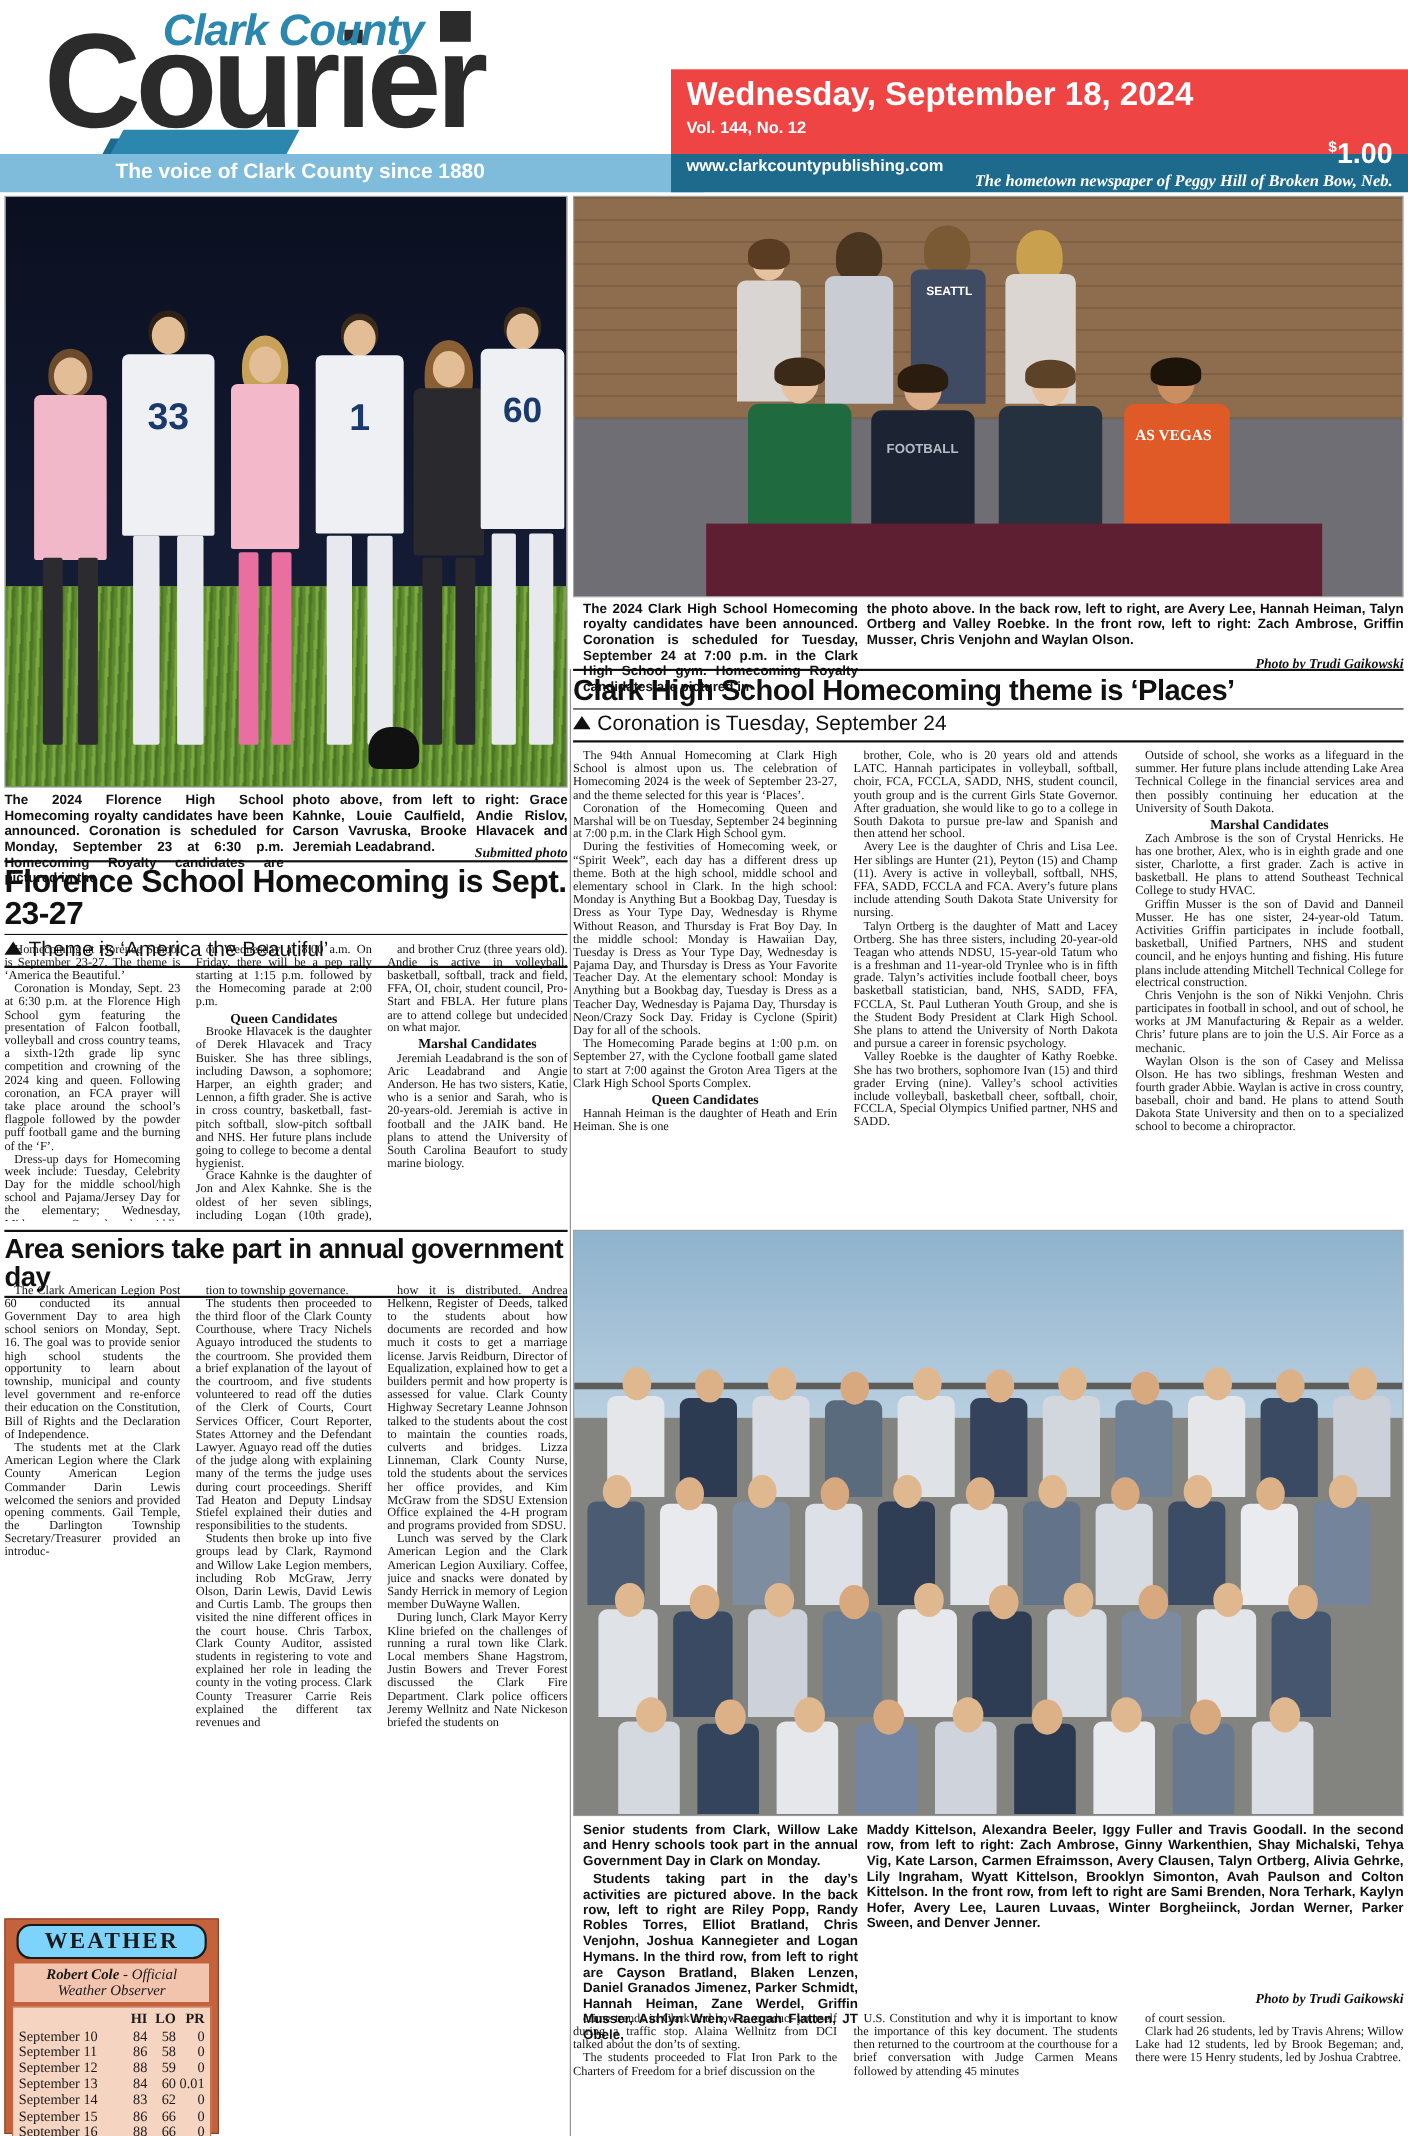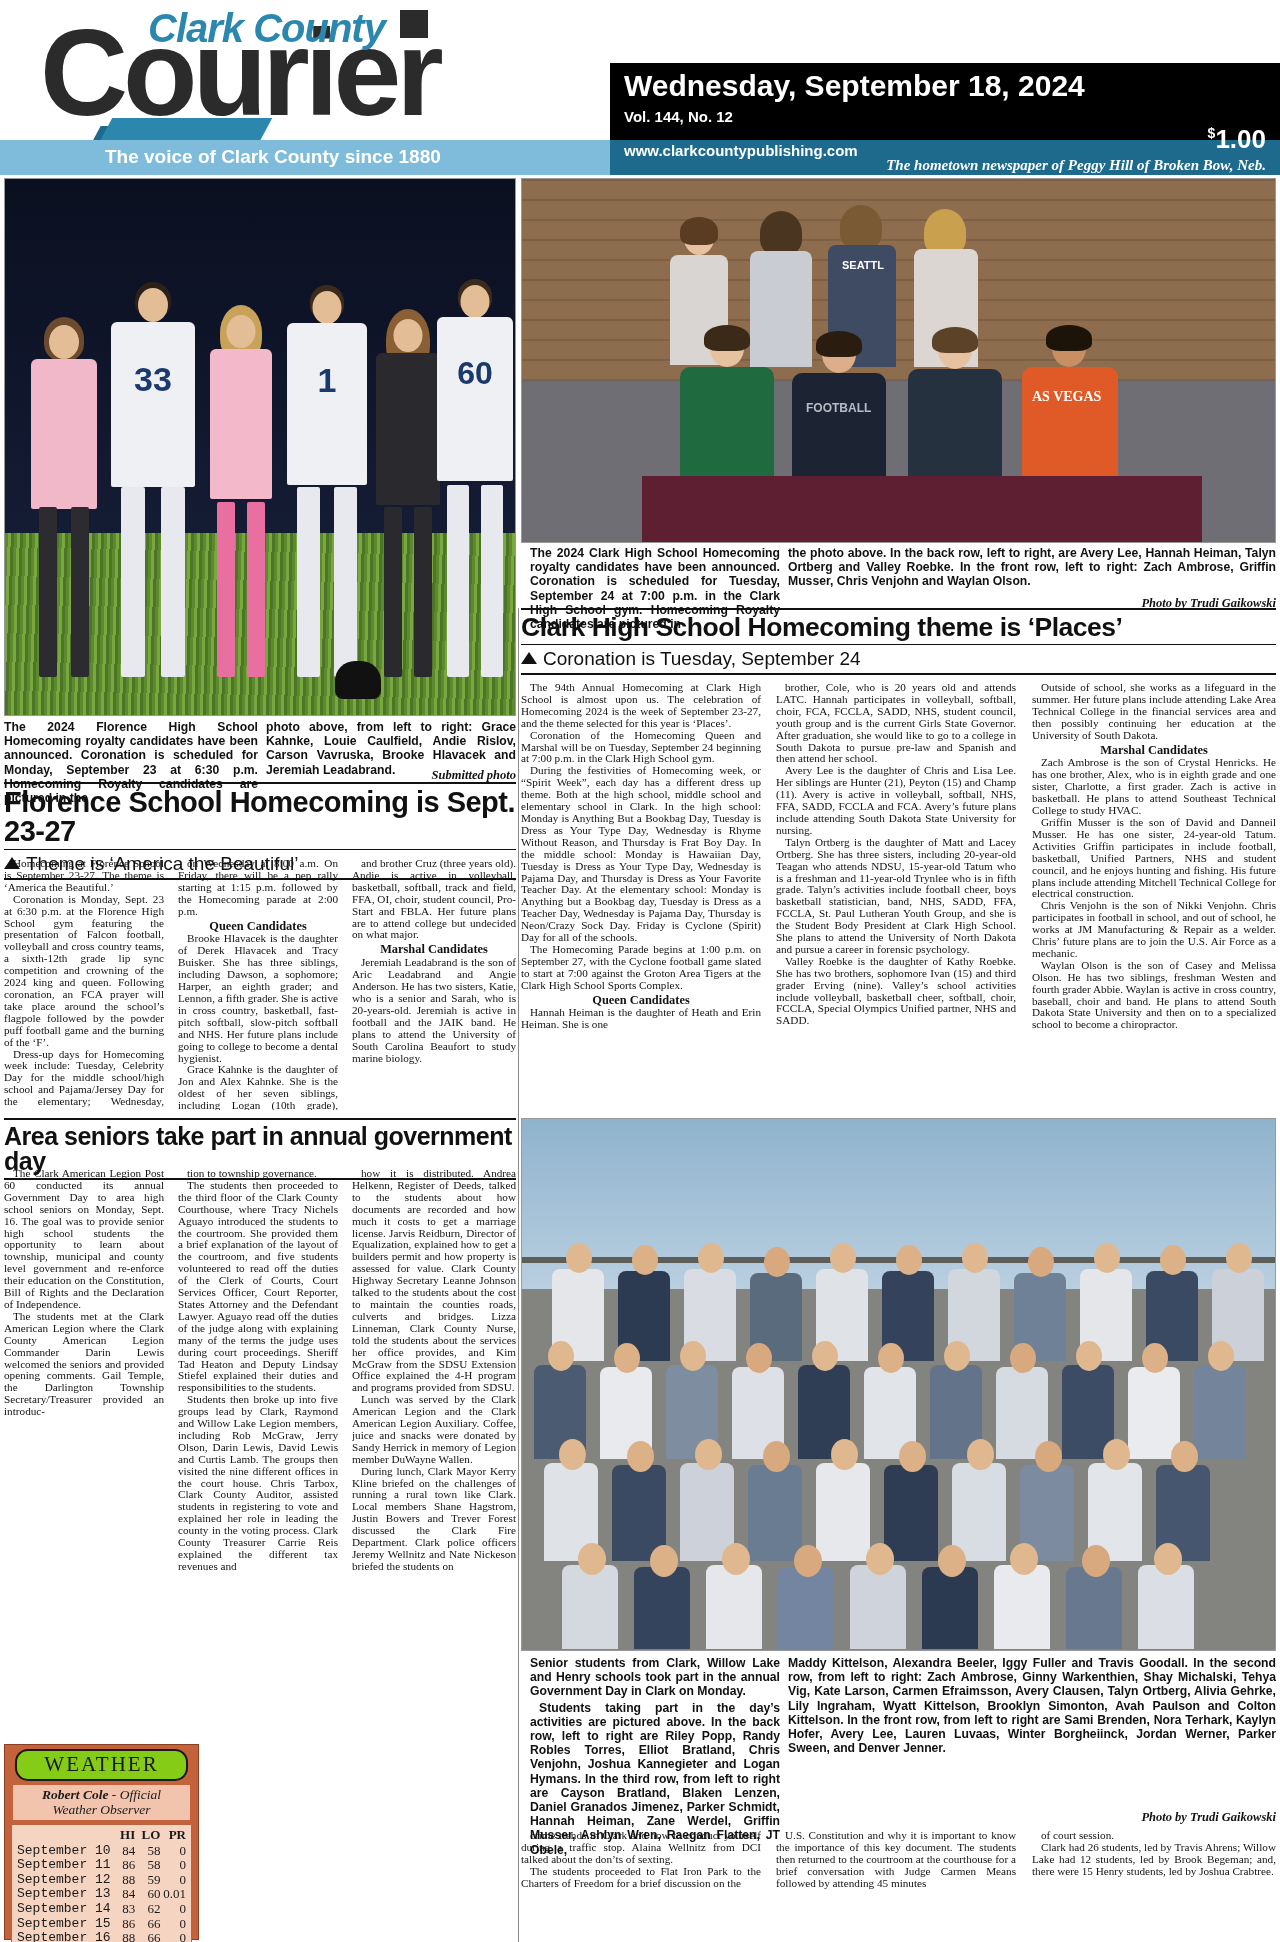--- a/index.html
+++ b/index.html
@@ -40,21 +40,21 @@
     position:absolute; left:0; top:140px; width:640px; height:35px;
     background:#7fbcdb;
   }
   .mh-tagbar span {
     position:absolute; left:105px; top:6px;
     font-family:"Liberation Sans", sans-serif; font-weight:bold;
     font-size:19px; color:#ffffff;
   }
   .mh-right {
     position:absolute; left:610px; top:63px; width:670px; height:77px;
-    background:#000000; color:#fff; padding:6px 14px 0 14px;
+    background:#ef4444; color:#fff; padding:6px 14px 0 14px;
   }
   .mh-date {
     font-family:"Liberation Sans", sans-serif; font-weight:bold;
     font-size:30px; line-height:34px;
   }
   .mh-vol {
     font-family:"Liberation Sans", sans-serif; font-weight:bold;
     font-size:15px; margin-top:5px;
   }
   .mh-right2 {
@@ -130,41 +130,41 @@
     font-size:12.4px; text-align:center; margin:3px 0 1px 0;
   }
   .vrule { position:absolute; width:1px; background:#8a8a8a; }
 
   
   .wx {
     position:absolute; left:4px; top:1744px; width:195px; height:196px;
     background:#c4623c; border:1px solid #8a3f22;
   }
   .wx-title {
-    margin:4px 10px 0 10px; background:#84cc16; border:2px solid #1a1a1a;
+    margin:4px 10px 0 10px; background:#7dd3fc; border:2px solid #1a1a1a;
     border-radius:13px; text-align:center;
-    font-family:"Liberation Serif", serif; font-weight:normal; font-size:21px;
+    font-family:"Liberation Serif", serif; font-weight:bold; font-size:21px;
     letter-spacing:2px; padding:1px 0 2px 0;
   }
   .wx-obs {
     margin:4px 8px 0 8px; background:#f2c3ad; text-align:center;
     font-family:"Liberation Serif", serif; font-size:13.5px; line-height:15px;
     padding:2px 0 3px 0;
     font-style:italic;
   }
   .wx-obs b { font-weight:bold; }
   .wx-table {
     margin:4px 6px 0 6px; background:#f6d4c2; border:1px solid #b9633f;
     padding:3px 5px 4px 5px;
     font-family:"Liberation Serif", serif; font-size:13px; line-height:14.6px;
   }
   .wx-table table { width:100%; border-collapse:collapse; }
   .wx-table th { text-align:right; font-weight:bold; font-size:13px; padding:0 0 1px 0;}
   .wx-table td { padding:0; white-space:nowrap; }
-  .wx-d { text-align:left;font-family:Liberation Mono, monospace; }
+  .wx-d { text-align:left; }
   .wx-n { text-align:right; width:26px; }
 </style>
 </head>
 <body>
 
 <div class="masthead">
   <div class="mh-title">Courier</div>
   <div class="mh-square"></div>
   <div class="mh-kicker">Clark County</div>
   <div class="mh-flag2"></div>

